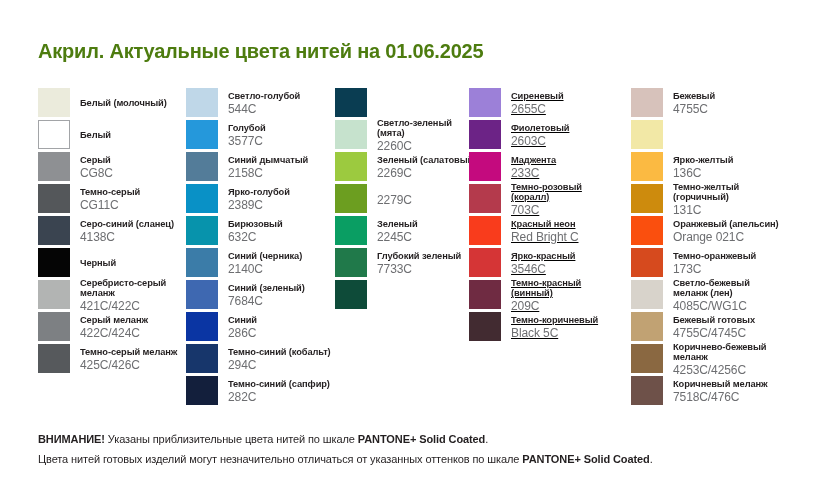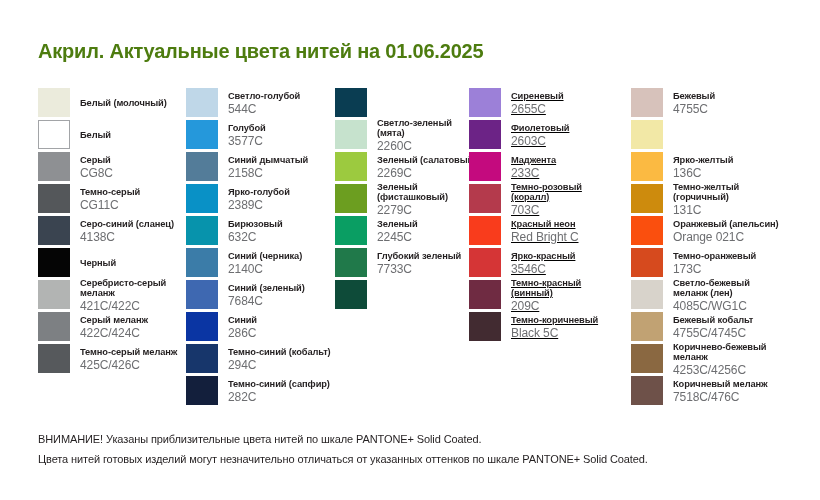--- a/index.html
+++ b/index.html
@@ -9,21 +9,21 @@
   .grid{position:absolute;left:0;top:88px;width:820px;}
   .col{position:absolute;top:0;width:148px;}
   .row{display:flex;align-items:center;height:29px;margin-bottom:3px;}
   .swatch{flex:0 0 32px;width:32px;height:29px;box-sizing:border-box;}
   .swatch.bordered{border:1px solid #a2a4a7;}
   .txt{margin-left:10px;width:104px;}
   .col.last .txt{width:132px;}
   .nm{font-size:9.3px;font-weight:bold;color:#231f20;line-height:10px;letter-spacing:-0.1px;}
   .cd{font-size:12px;color:#6d6e71;line-height:10px;margin-top:3px;letter-spacing:-0.1px;}
   .footer{position:absolute;left:38px;top:430px;width:760px;font-size:11px;color:#231f20;line-height:19.5px;letter-spacing:-0.1px;}
-  .footer b{font-weight:normal;}
+  .footer b{font-weight:bold;}
 </style>
 </head>
 <body>
 
 <div class="page">
   <div class="title">Акрил. Актуальные цвета нитей на 01.06.2025</div>
   <div class="grid" id="grid">
       <div class="col" style="left: 38px;">
         <div class="row">
           <div class="swatch" style="background: rgb(235, 235, 220);"></div>
@@ -172,21 +172,20 @@
         <div class="row">
           <div class="swatch" style="background: rgb(156, 202, 63);"></div>
           <div class="txt">
             <div class="nm">Зеленый (салатовый)</div>
             <div class="cd">2269C</div>
           </div>
         </div>
         <div class="row">
           <div class="swatch" style="background: rgb(108, 158, 32);"></div>
           <div class="txt">
-            <div class="nm">Зеленый (фисташковый)</div>
             <div class="cd">2279C</div>
           </div>
         </div>
         <div class="row">
           <div class="swatch" style="background: rgb(10, 158, 99);"></div>
           <div class="txt">
             <div class="nm">Зеленый</div>
             <div class="cd">2245C</div>
           </div>
         </div>
@@ -301,21 +300,21 @@
         <div class="row">
           <div class="swatch" style="background: rgb(216, 211, 203);"></div>
           <div class="txt">
             <div class="nm">Светло-бежевый меланж (лен)</div>
             <div class="cd">4085C/WG1C</div>
           </div>
         </div>
         <div class="row">
           <div class="swatch" style="background: rgb(193, 162, 115);"></div>
           <div class="txt">
-            <div class="nm">Бежевый кобальт</div>
+            <div class="nm">Бежевый готовых</div>
             <div class="cd">4755C/4745C</div>
           </div>
         </div>
         <div class="row">
           <div class="swatch" style="background: rgb(138, 104, 65);"></div>
           <div class="txt">
             <div class="nm">Коричнево-бежевый меланж</div>
             <div class="cd">4253C/4256C</div>
           </div>
         </div>

